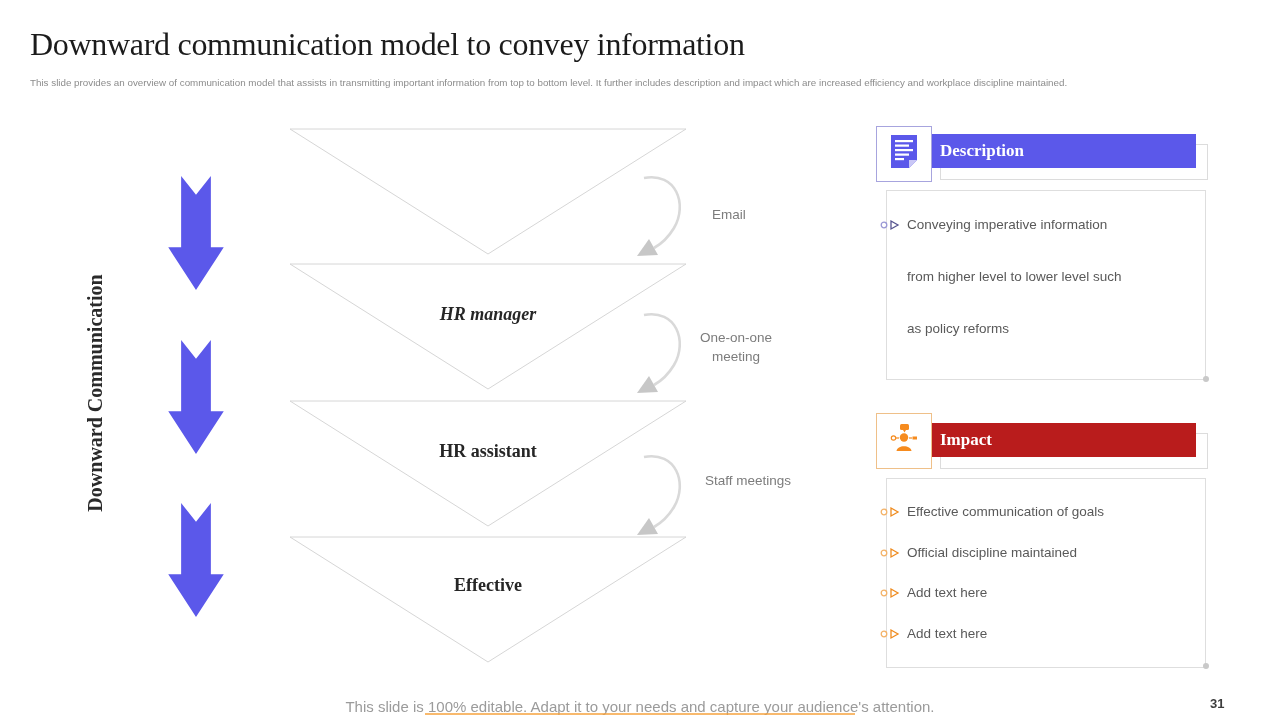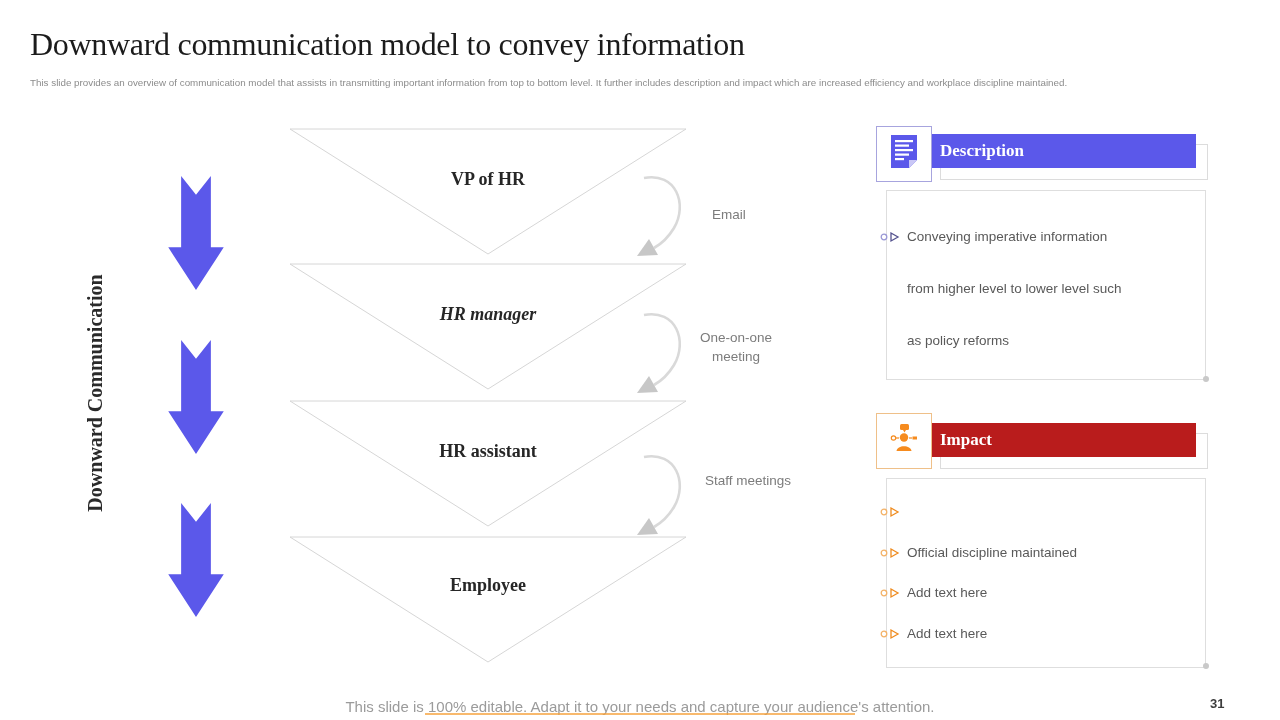--- a/index.html
+++ b/index.html
@@ -44,21 +44,21 @@
   .panel-ghost{position:absolute;left:940px;width:266px;height:34px;
                border:1px solid #dcdcdc;background:#fff;z-index:1;}
   .panel-ghost.desc{top:144px;} .panel-ghost.imp{top:433px;}
   .panel-header{position:absolute;left:930px;width:266px;height:34px;z-index:2;
                 display:flex;align-items:center;padding-left:10px;box-sizing:border-box;
                 font-family:"Liberation Serif",serif;font-weight:700;font-size:17px;color:#ffffff;}
   .panel-header.desc{top:134px;background:#5b58ea;}
   .panel-header.imp{top:423px;background:#b91c1c;}
   .panel-body{position:absolute;left:886px;width:320px;height:190px;
               border:1px solid #dedede;box-sizing:border-box;z-index:0;}
-  .panel-body.desc{top:190px;padding-top:20px;}
+  .panel-body.desc{top:190px;padding-top:8px;}
   .panel-body.imp{top:478px;padding-top:13px;}
   .corner-dot{position:absolute;width:6px;height:6px;border-radius:50%;background:#c9c9c9;}
   .corner-dot.desc{left:1203px;top:376px;} .corner-dot.imp{left:1203px;top:663px;}
 
   .b-row{display:flex;align-items:center;color:#595959;font-size:13.5px;}
   .desc-row{line-height:52px;height:52px;}
   .imp-row{line-height:40.5px;height:40.5px;}
   .bullet-glyph{flex:0 0 27px;margin-left:-7px;display:flex;align-items:center;}
   .indent{padding-left:20px;}
 
@@ -96,24 +96,23 @@
   <svg class="vshape v2" viewBox="0 0 400 128">
     <polygon points="2,1 398,1 200,126" fill="none" stroke="#d6d6d6" stroke-width="1"></polygon>
   </svg>
   <svg class="vshape v3" viewBox="0 0 400 128">
     <polygon points="2,1 398,1 200,126" fill="none" stroke="#d6d6d6" stroke-width="1"></polygon>
   </svg>
   <svg class="vshape v4" viewBox="0 0 400 128">
     <polygon points="2,1 398,1 200,126" fill="none" stroke="#d6d6d6" stroke-width="1"></polygon>
   </svg>
 
-  <div class="vlabel l1">VP of HR</div>
   <div class="vlabel l2">HR manager</div>
   <div class="vlabel l3">HR assistant</div>
-  <div class="vlabel l4">Employee</div>
+  <div class="vlabel l4">Effective</div>
 
   <svg class="curve c1" viewBox="0 0 64 92">
     <path d="M14 8 C46 2 58 34 44 58 C38 68 31 74 24 78" fill="none" stroke="#d9d9d9" stroke-width="2.6"></path>
     <polygon points="7,86 19,69 28,85" fill="#c7c7c7"></polygon>
   </svg>
   <svg class="curve c2" viewBox="0 0 64 92">
     <path d="M14 8 C46 2 58 34 44 58 C38 68 31 74 24 78" fill="none" stroke="#d9d9d9" stroke-width="2.6"></path>
     <polygon points="7,86 19,69 28,85" fill="#c7c7c7"></polygon>
   </svg>
   <svg class="curve c3" viewBox="0 0 64 92">
@@ -173,20 +172,21 @@
   <div class="panel-ghost imp"></div>
   <div class="panel-header imp">Impact</div>
   <div class="panel-body imp">
     <div class="b-row imp-row">
       <span class="bullet-glyph">
         <svg width="24" height="12" viewBox="0 0 24 12">
           <circle cx="4" cy="6" r="2.8" fill="none" stroke="#f3b268" stroke-width="1.3"></circle>
           <path d="M11 2 L18 6 L11 10 Z" fill="none" stroke="#ef8b1e" stroke-width="1.3"></path>
         </svg>
       </span>
+      <span>Effective communication of goals</span>
     </div>
     <div class="b-row imp-row">
       <span class="bullet-glyph">
         <svg width="24" height="12" viewBox="0 0 24 12">
           <circle cx="4" cy="6" r="2.8" fill="none" stroke="#f3b268" stroke-width="1.3"></circle>
           <path d="M11 2 L18 6 L11 10 Z" fill="none" stroke="#ef8b1e" stroke-width="1.3"></path>
         </svg>
       </span>
       <span>Official discipline maintained</span>
     </div>

